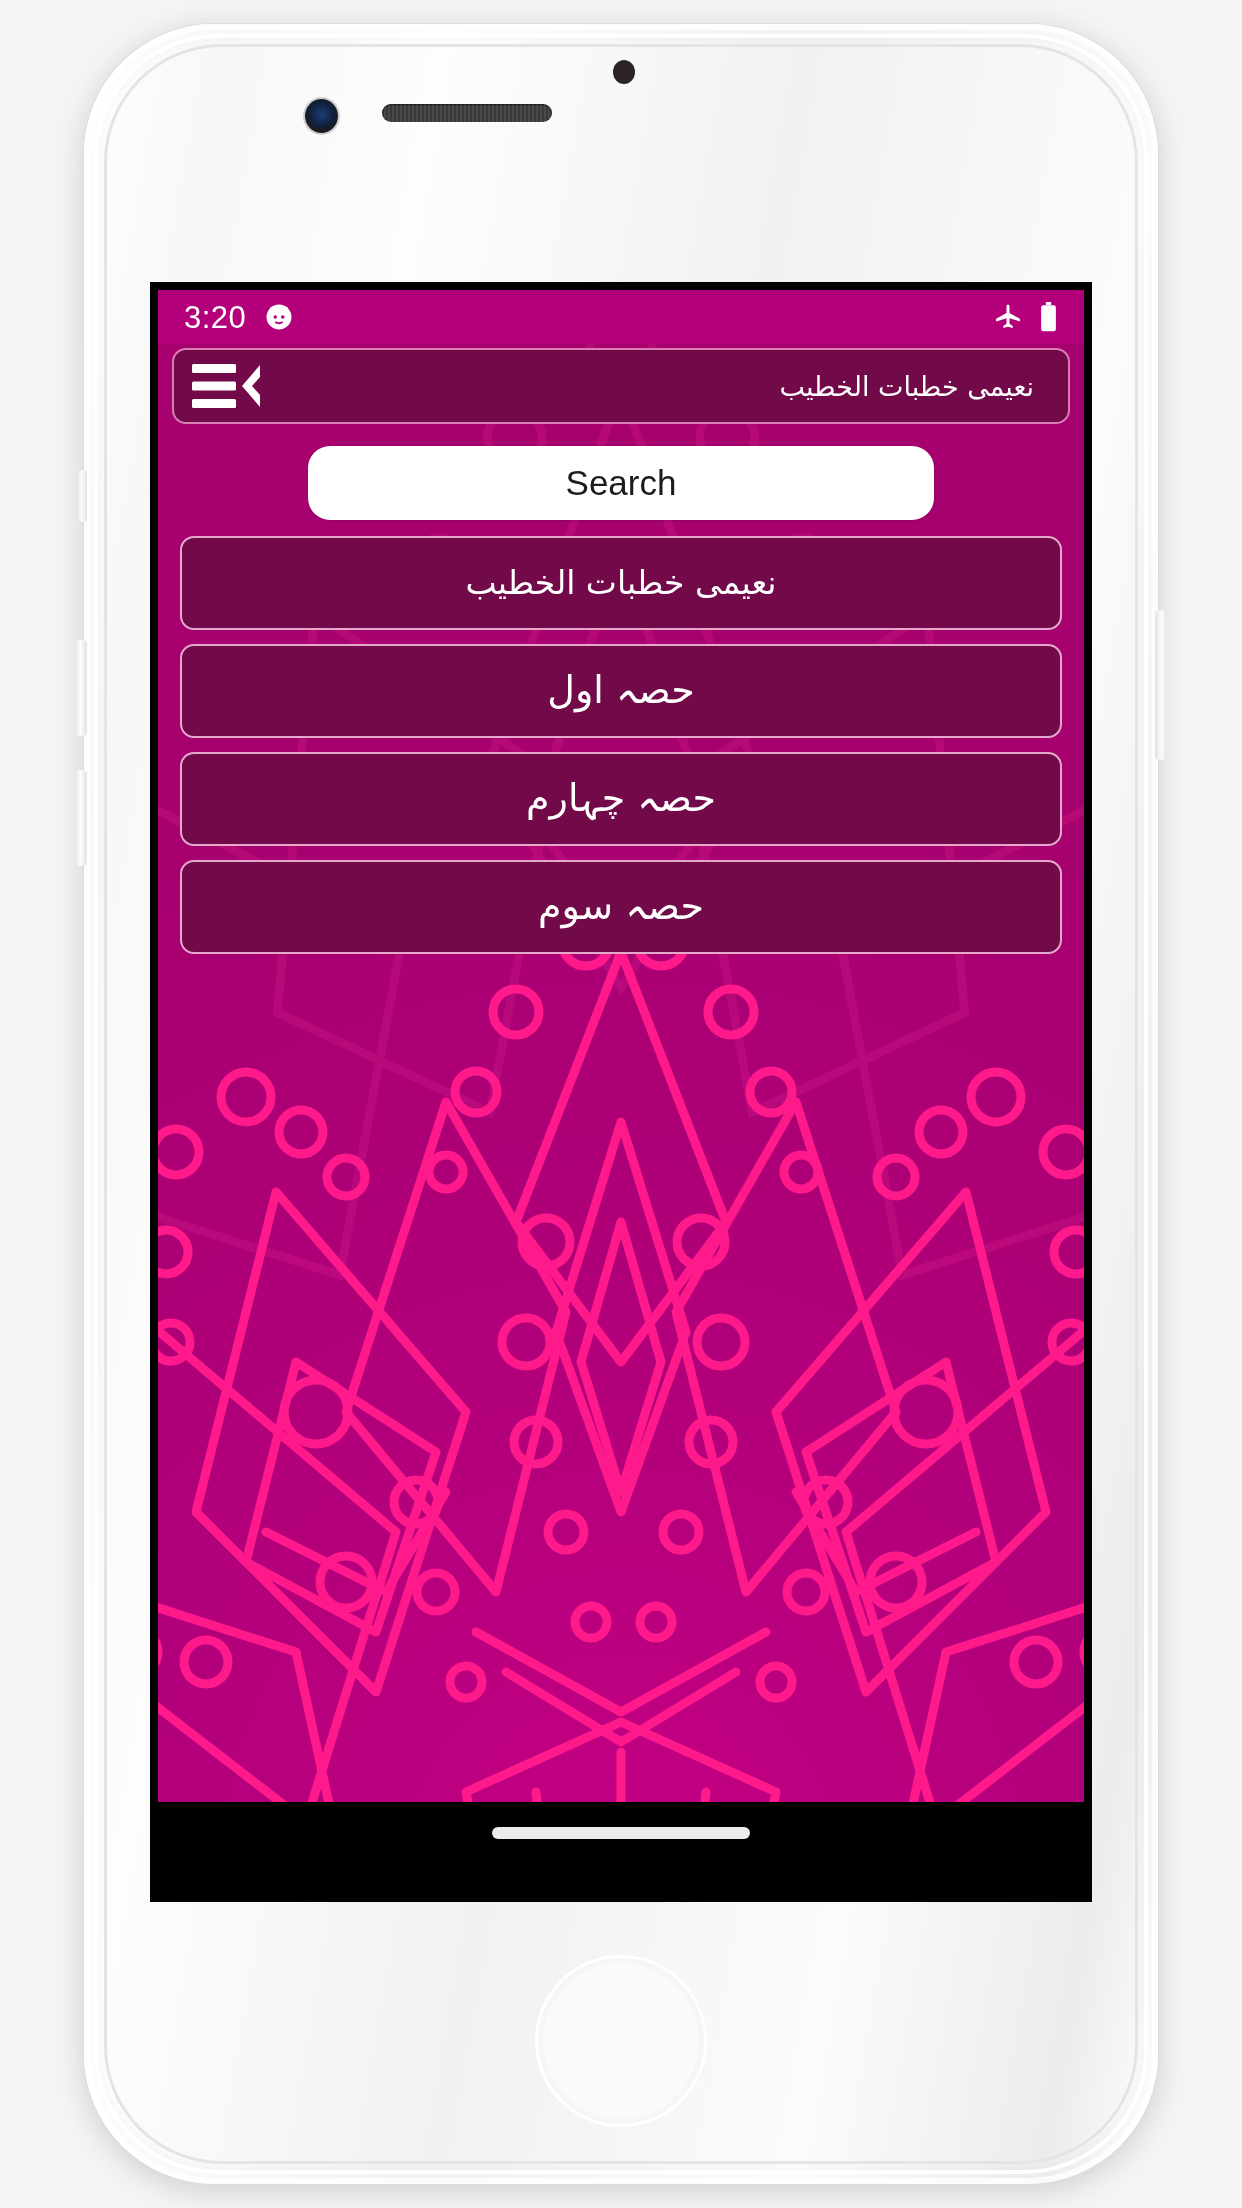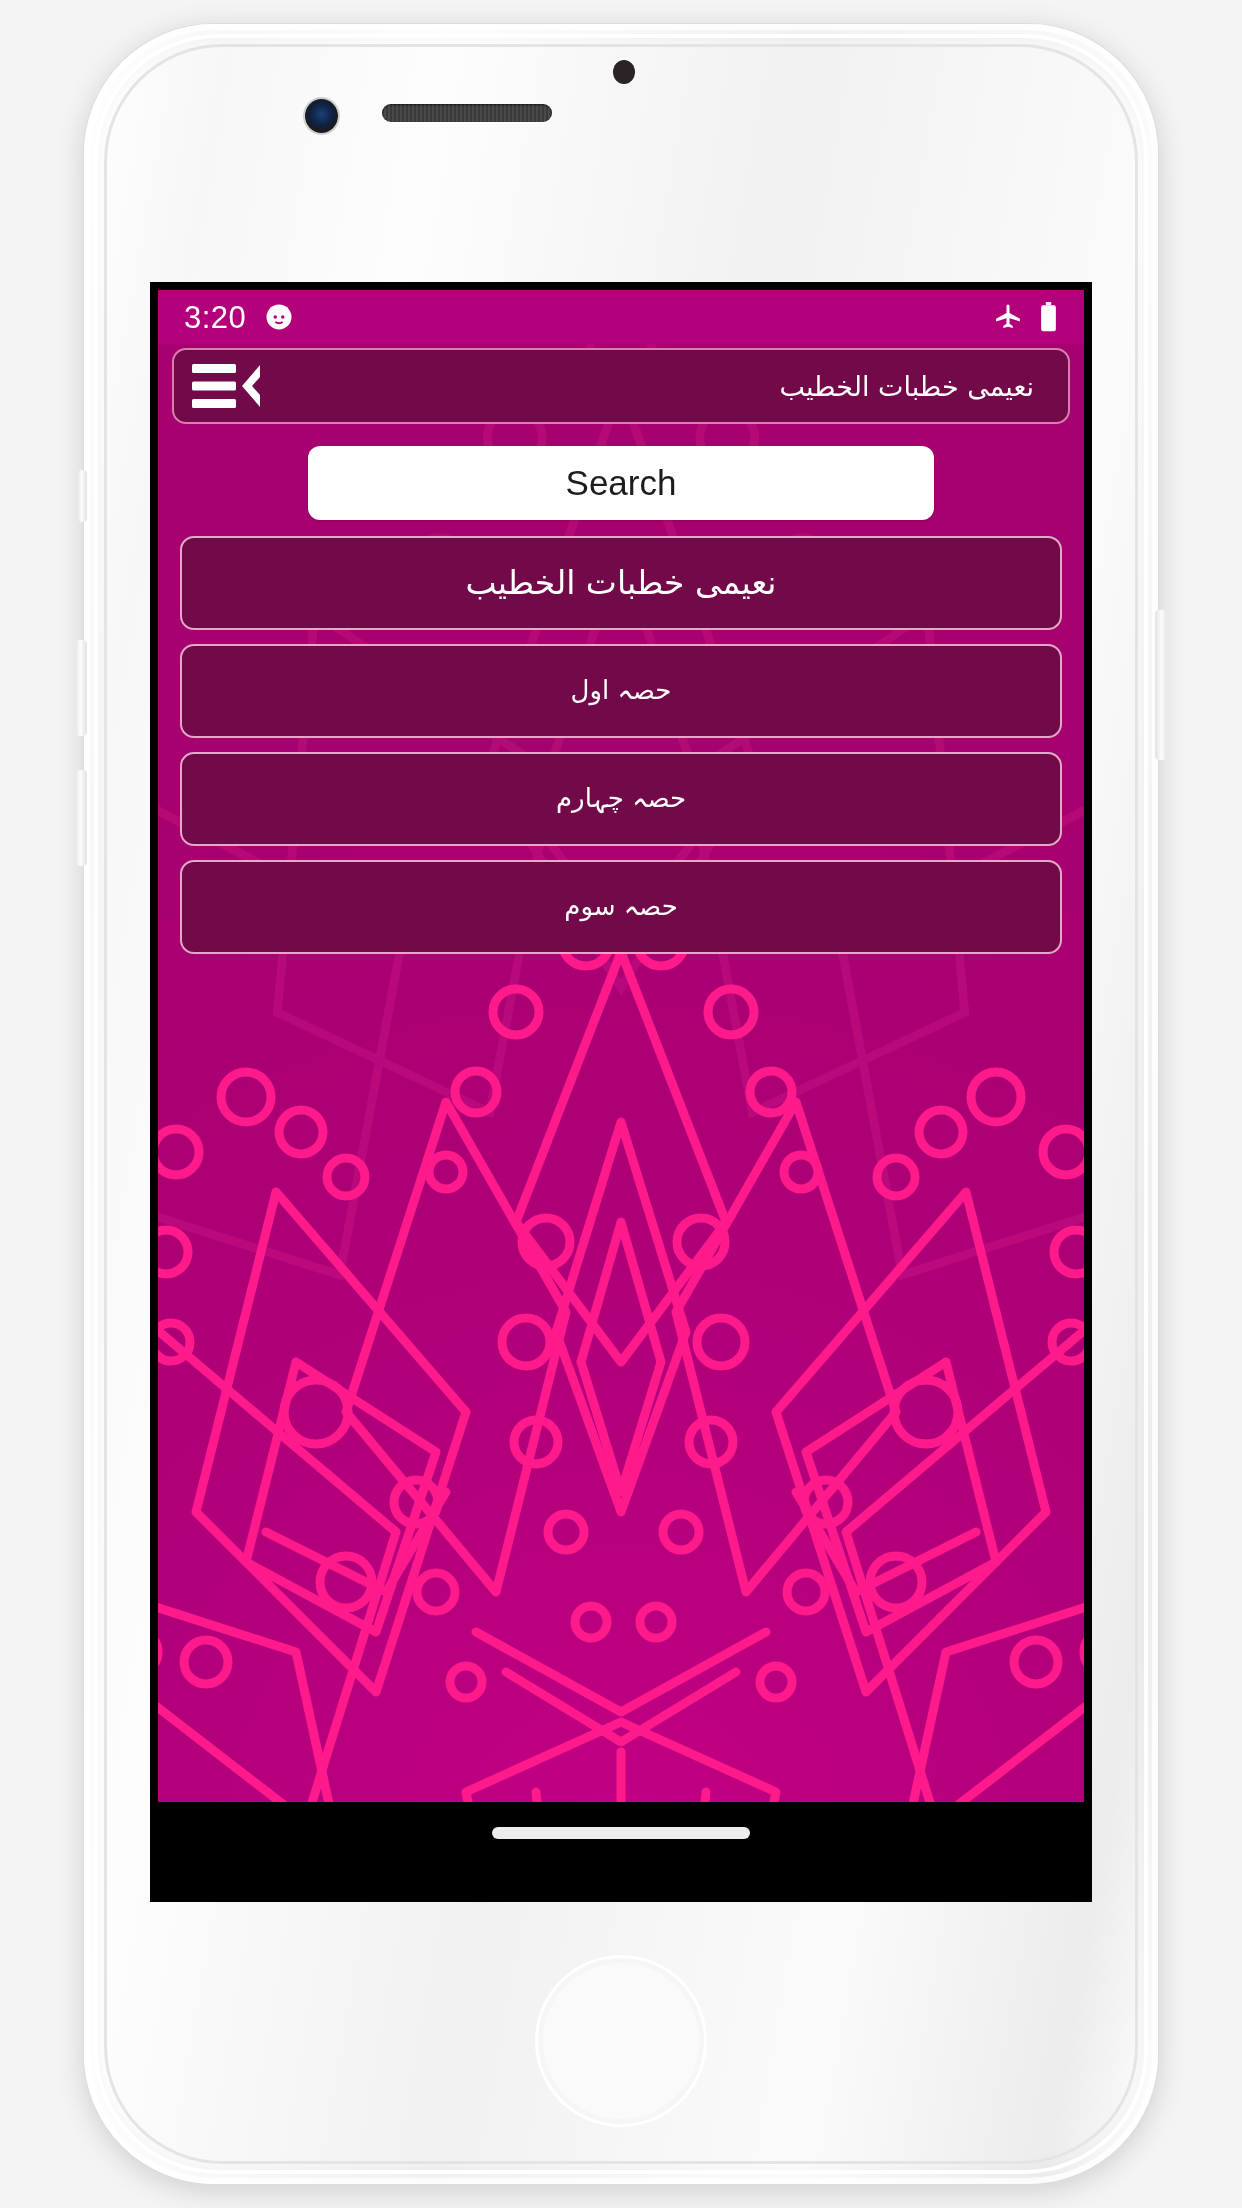--- a/index.html
+++ b/index.html
@@ -230,21 +230,21 @@
   .drawer-toggle svg { width: 76px; height: 54px; display: block; }
 
   
   .search-box {
     position: absolute;
     left: 150px;
     top: 156px;
     width: 626px;
     height: 74px;
     background: #ffffff;
-    border-radius: 12px;
+    border-radius: 22px;
     display: flex;
     align-items: center;
     justify-content: center;
     z-index: 5;
     box-shadow: 0 1px 2px rgba(0,0,0,0.15);
     box-sizing: border-box;
   }
   .search-text {
     font-size: 35px;
     color: #1c1c1c;
@@ -266,21 +266,21 @@
     background: #720A4A;
     border: 2px solid #e2a9cb;
     border-radius: 14px;
     box-sizing: border-box;
     display: flex;
     align-items: center;
     justify-content: center;
     color: #ffffff;
   }
   .list-item-label {
-    font-size: 26px;
+    font-size: 38px;
     color: #ffffff;
     direction: rtl;
     font-family: "DejaVu Sans", sans-serif;
     line-height: 1.2;
     text-align: center;
   }
   .list-item-label.small { font-size: 33px; }
 
   
   .nav-area {

